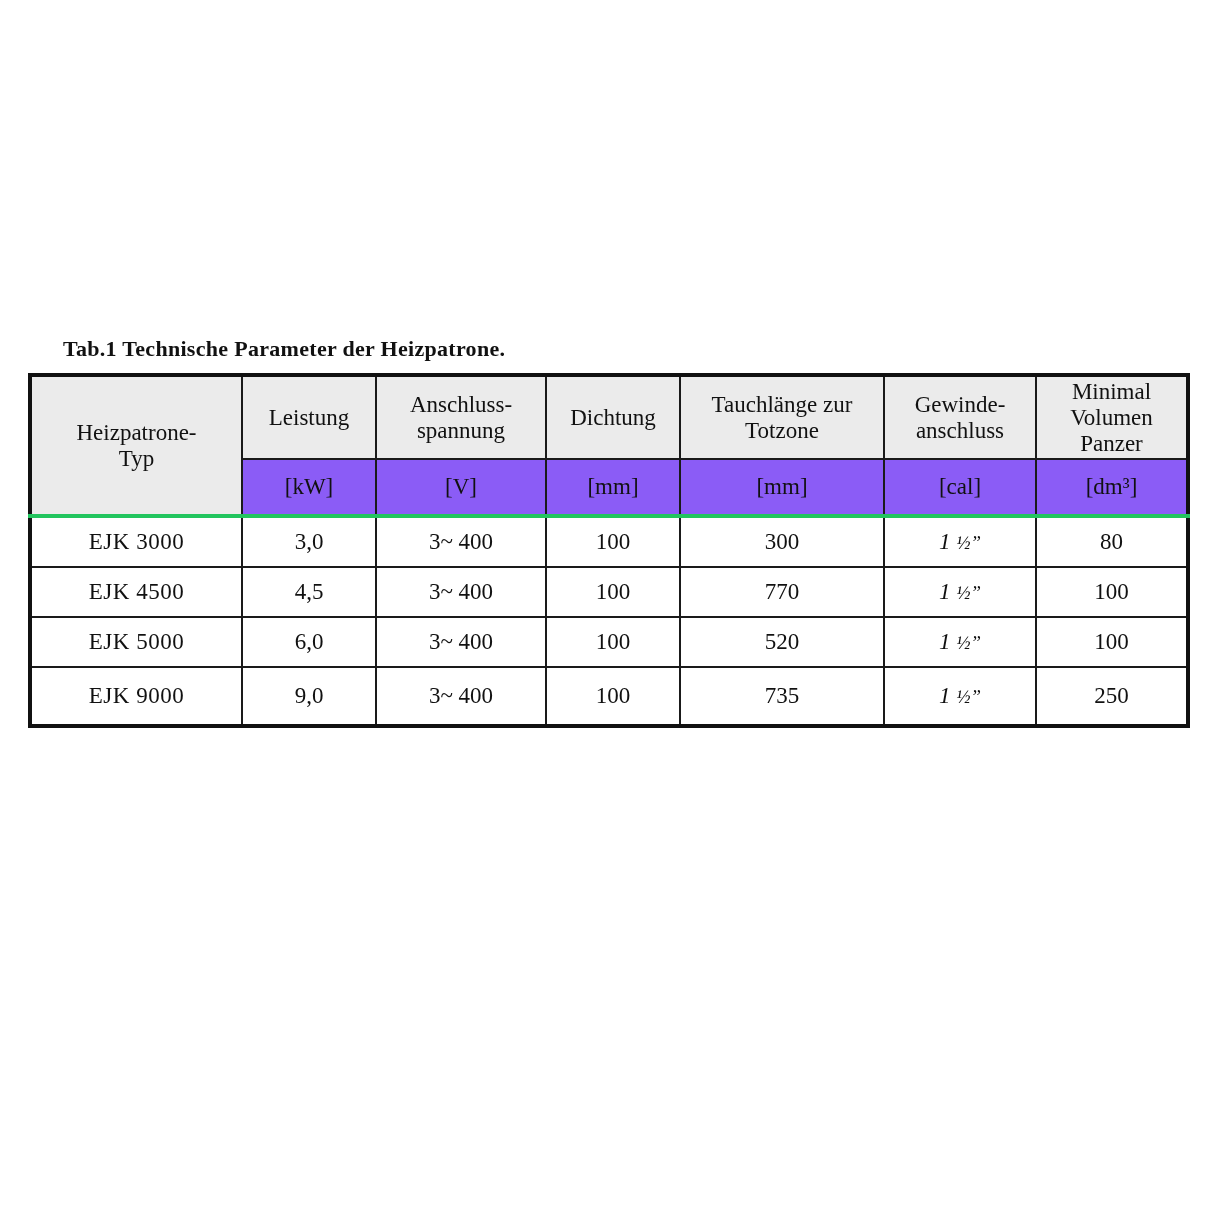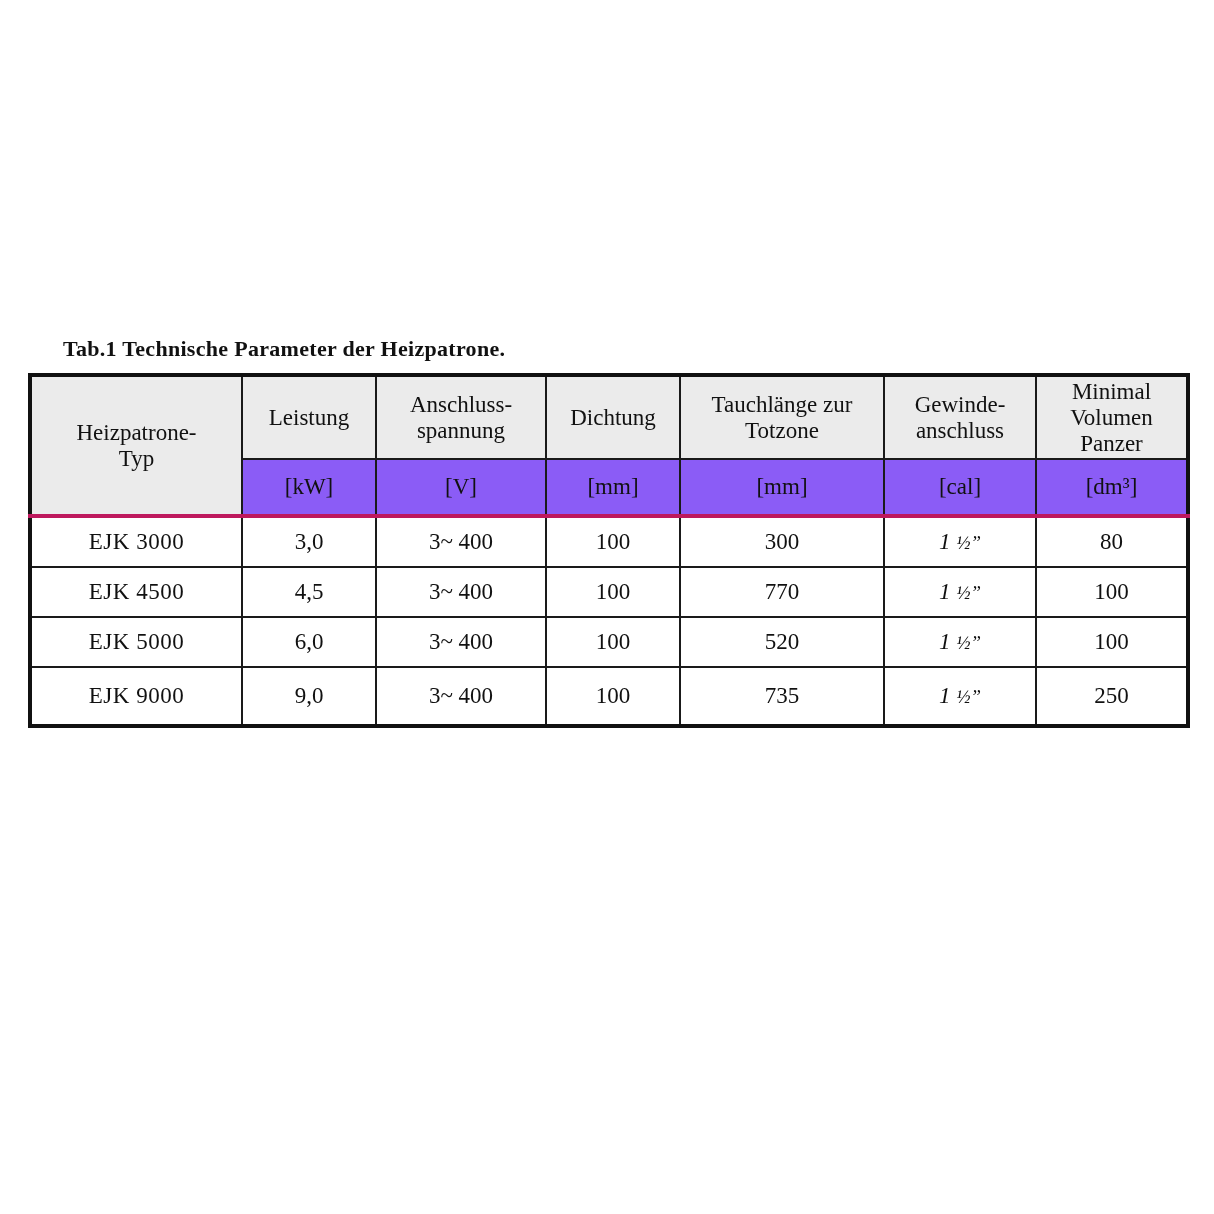--- a/index.html
+++ b/index.html
@@ -84,21 +84,21 @@
     height: 50px;
   }
 
   tbody td {
     height: 44px;
     background: #ffffff;
     font-size: 24px;
   }
 
   tbody tr:first-child td {
-    border-top: 4px solid #be185d;
+    border-top: 4px solid #22c55e;
   }
 
   tbody tr:last-child td {
     height: 52px;
   }
 
   .col-type   { width: 212px; }
   .col-power  { width: 134px; }
   .col-volt   { width: 170px; }
   .col-dead   { width: 134px; }

